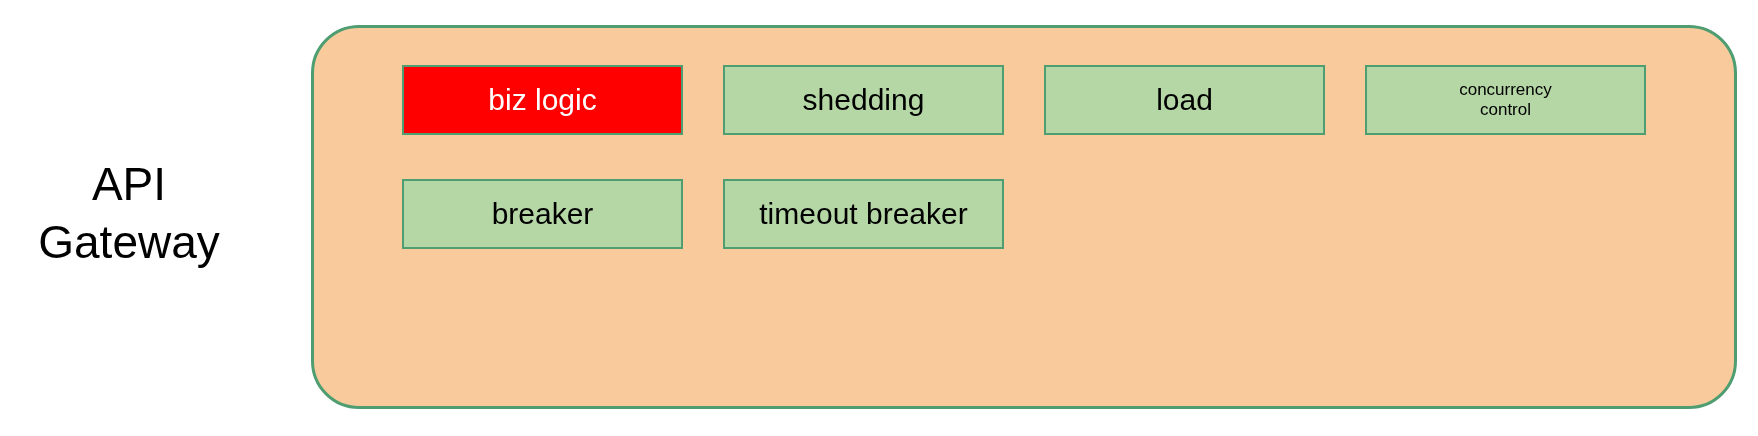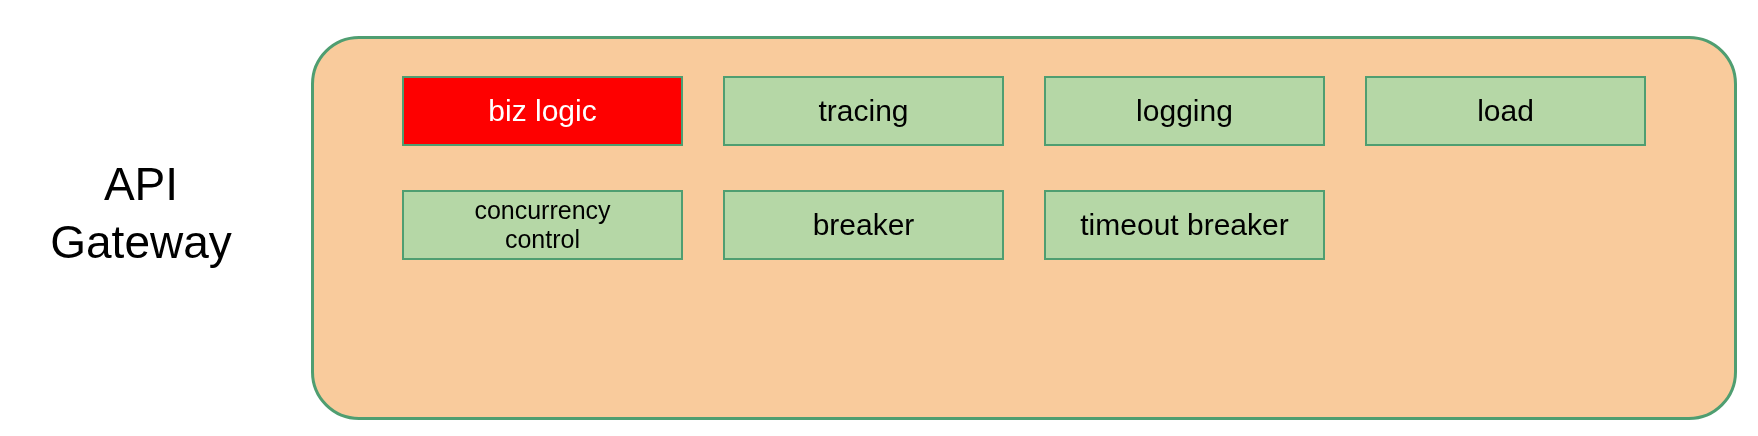--- a/index.html
+++ b/index.html
@@ -10,32 +10,32 @@
   .canvas {
     position: relative;
     width: 1758px;
     height: 436px;
     background: var(--bg, #ffffff);
     font-family: "Liberation Sans", sans-serif;
     overflow: hidden;
   }
   .gateway-label {
     position: absolute;
-    left: 28px;
+    left: 16px;
     top: 156px;
     width: 226px;
     text-align: center;
     font-size: 46px;
     line-height: 1.26;
     color: var(--text, #000000);
   }
   .gateway-container {
     position: absolute;
     left: 311px;
-    top: 36px;
+    top: 25px;
     width: 1426px;
     height: 384px;
     box-sizing: border-box;
     background: var(--container-fill, #F9CB9C);
     border: 3px solid var(--border, #4F9E71);
     border-radius: 48px;
   }
   .feature-grid {
     position: absolute;
     left: 88px;
@@ -53,37 +53,36 @@
     color: var(--text, #000000);
     display: flex;
     align-items: center;
     justify-content: center;
     text-align: center;
     font-size: 30px;
     line-height: 1.15;
     white-space: pre-line;
   }
   .feature-box.two-line {
-    font-size: 25px;
+    font-size: 17px;
   }
   .feature-box.highlight {
     background: var(--highlight-fill, #FE0000);
     color: var(--highlight-text, #ffffff);
   }
 </style>
 </head>
 <body>
 
 <div class="canvas">
   <div class="gateway-label">API Gateway</div>
   <div class="gateway-container">
     <div class="feature-grid">
         <div class="feature-box highlight">biz logic</div>
-        <div class="feature-box">tracing</div>
-        <div class="feature-box">logging</div>
+        <div class="feature-box">shedding</div>
         <div class="feature-box">load</div>
         <div class="feature-box two-line">concurrency
 control</div>
         <div class="feature-box">breaker</div>
         <div class="feature-box">timeout breaker</div>
       </div>
   </div>
 </div>
 
 </body></html>

